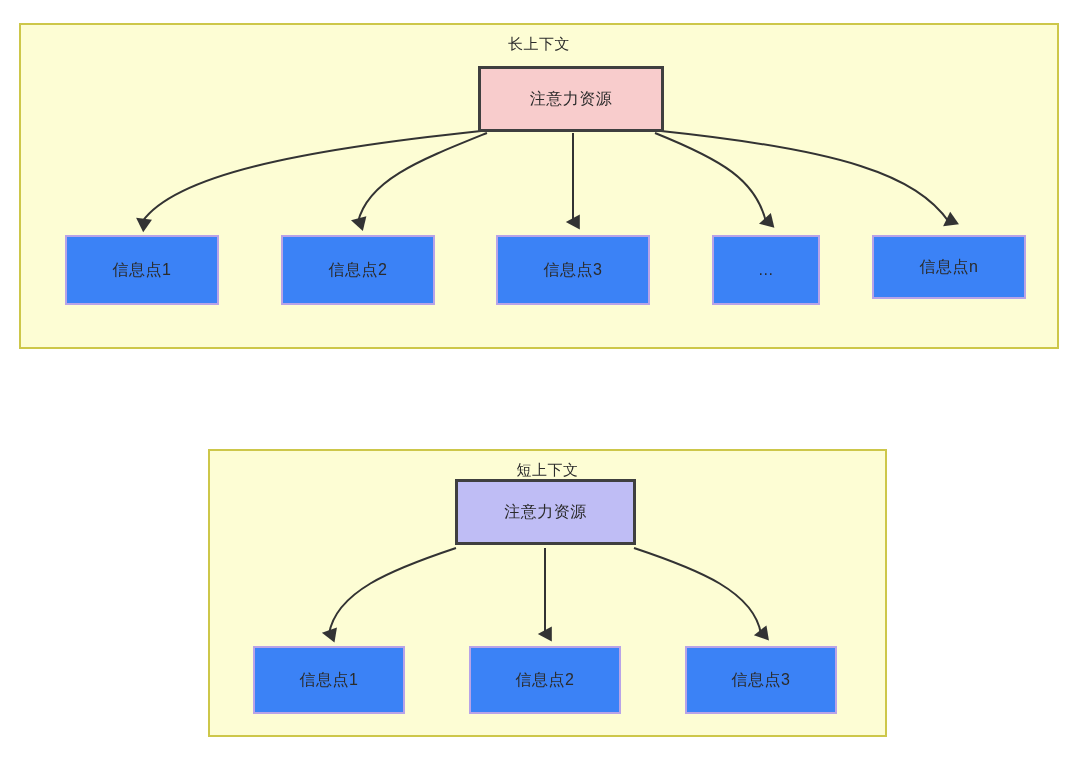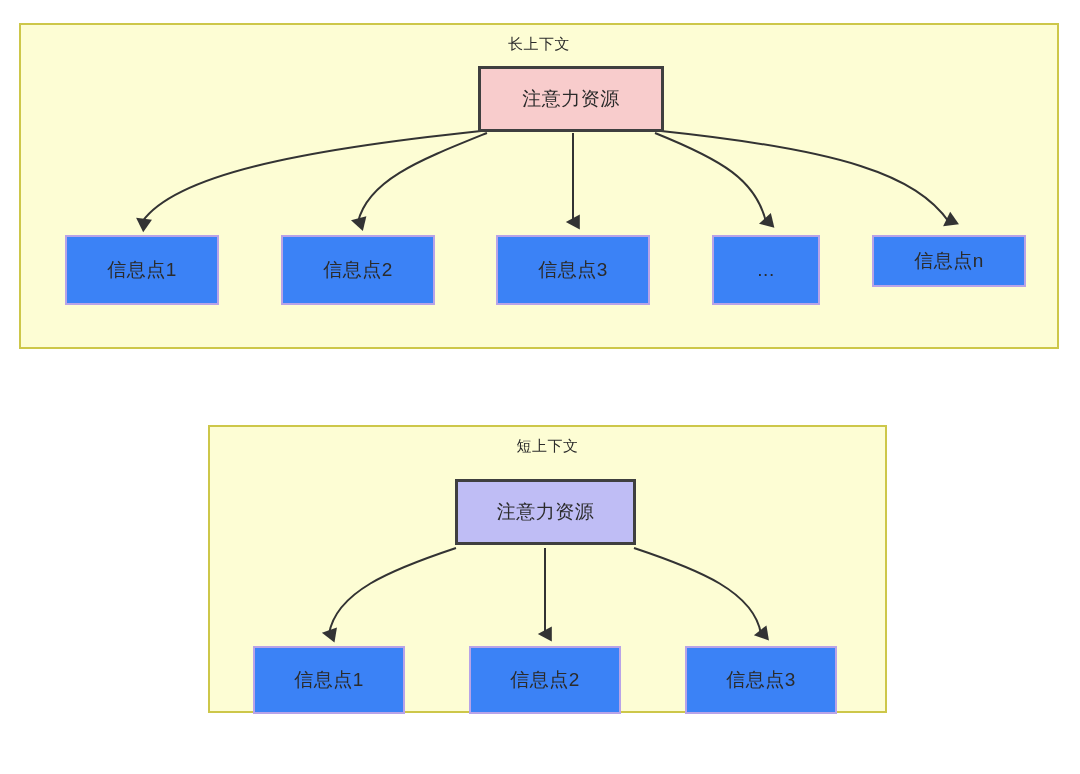--- a/index.html
+++ b/index.html
@@ -28,21 +28,21 @@
     box-sizing: border-box;
   }
   #container-long {
     left: 19px;
     top: 23px;
     width: 1040px;
     height: 326px;
   }
   #container-short {
     left: 208px;
-    top: 425px;
+    top: 449px;
     width: 679px;
     height: 288px;
   }
   .container-title {
     position: absolute;
     left: 0;
     right: 0;
     text-align: center;
     font-size: 15px;
     color: #2b2b2b;
@@ -51,21 +51,21 @@
   }
   #title-long { top: 10px; }
   #title-short { top: 10px; }
 
   .node {
     position: absolute;
     box-sizing: border-box;
     display: flex;
     align-items: center;
     justify-content: center;
-    font-size: 19px;
+    font-size: 16px;
     color: #2b2b2b;
     letter-spacing: 0.5px;
     white-space: nowrap;
   }
   .node-root-red {
     background: #f8cccc;
     border: 3px solid #3f3f3f;
   }
   .node-root-blue {
     background: #bfbdf5;
@@ -81,21 +81,21 @@
     left: 478px;
     top: 66px;
     width: 186px;
     height: 66px;
   }
   
   #node-long-leaf-0 { left: 65px;  top: 235px; width: 154px; height: 70px; }
   #node-long-leaf-1 { left: 281px; top: 235px; width: 154px; height: 70px; }
   #node-long-leaf-2 { left: 496px; top: 235px; width: 154px; height: 70px; }
   #node-long-leaf-3 { left: 712px; top: 235px; width: 108px; height: 70px; }
-  #node-long-leaf-4 { left: 872px; top: 235px; width: 154px; height: 52px; }
+  #node-long-leaf-4 { left: 872px; top: 235px; width: 154px; height: 64px; }
 
   
   #node-short-root {
     left: 455px;
     top: 479px;
     width: 181px;
     height: 66px;
   }
   
   #node-short-leaf-0 { left: 253px; top: 646px; width: 152px; height: 68px; }

